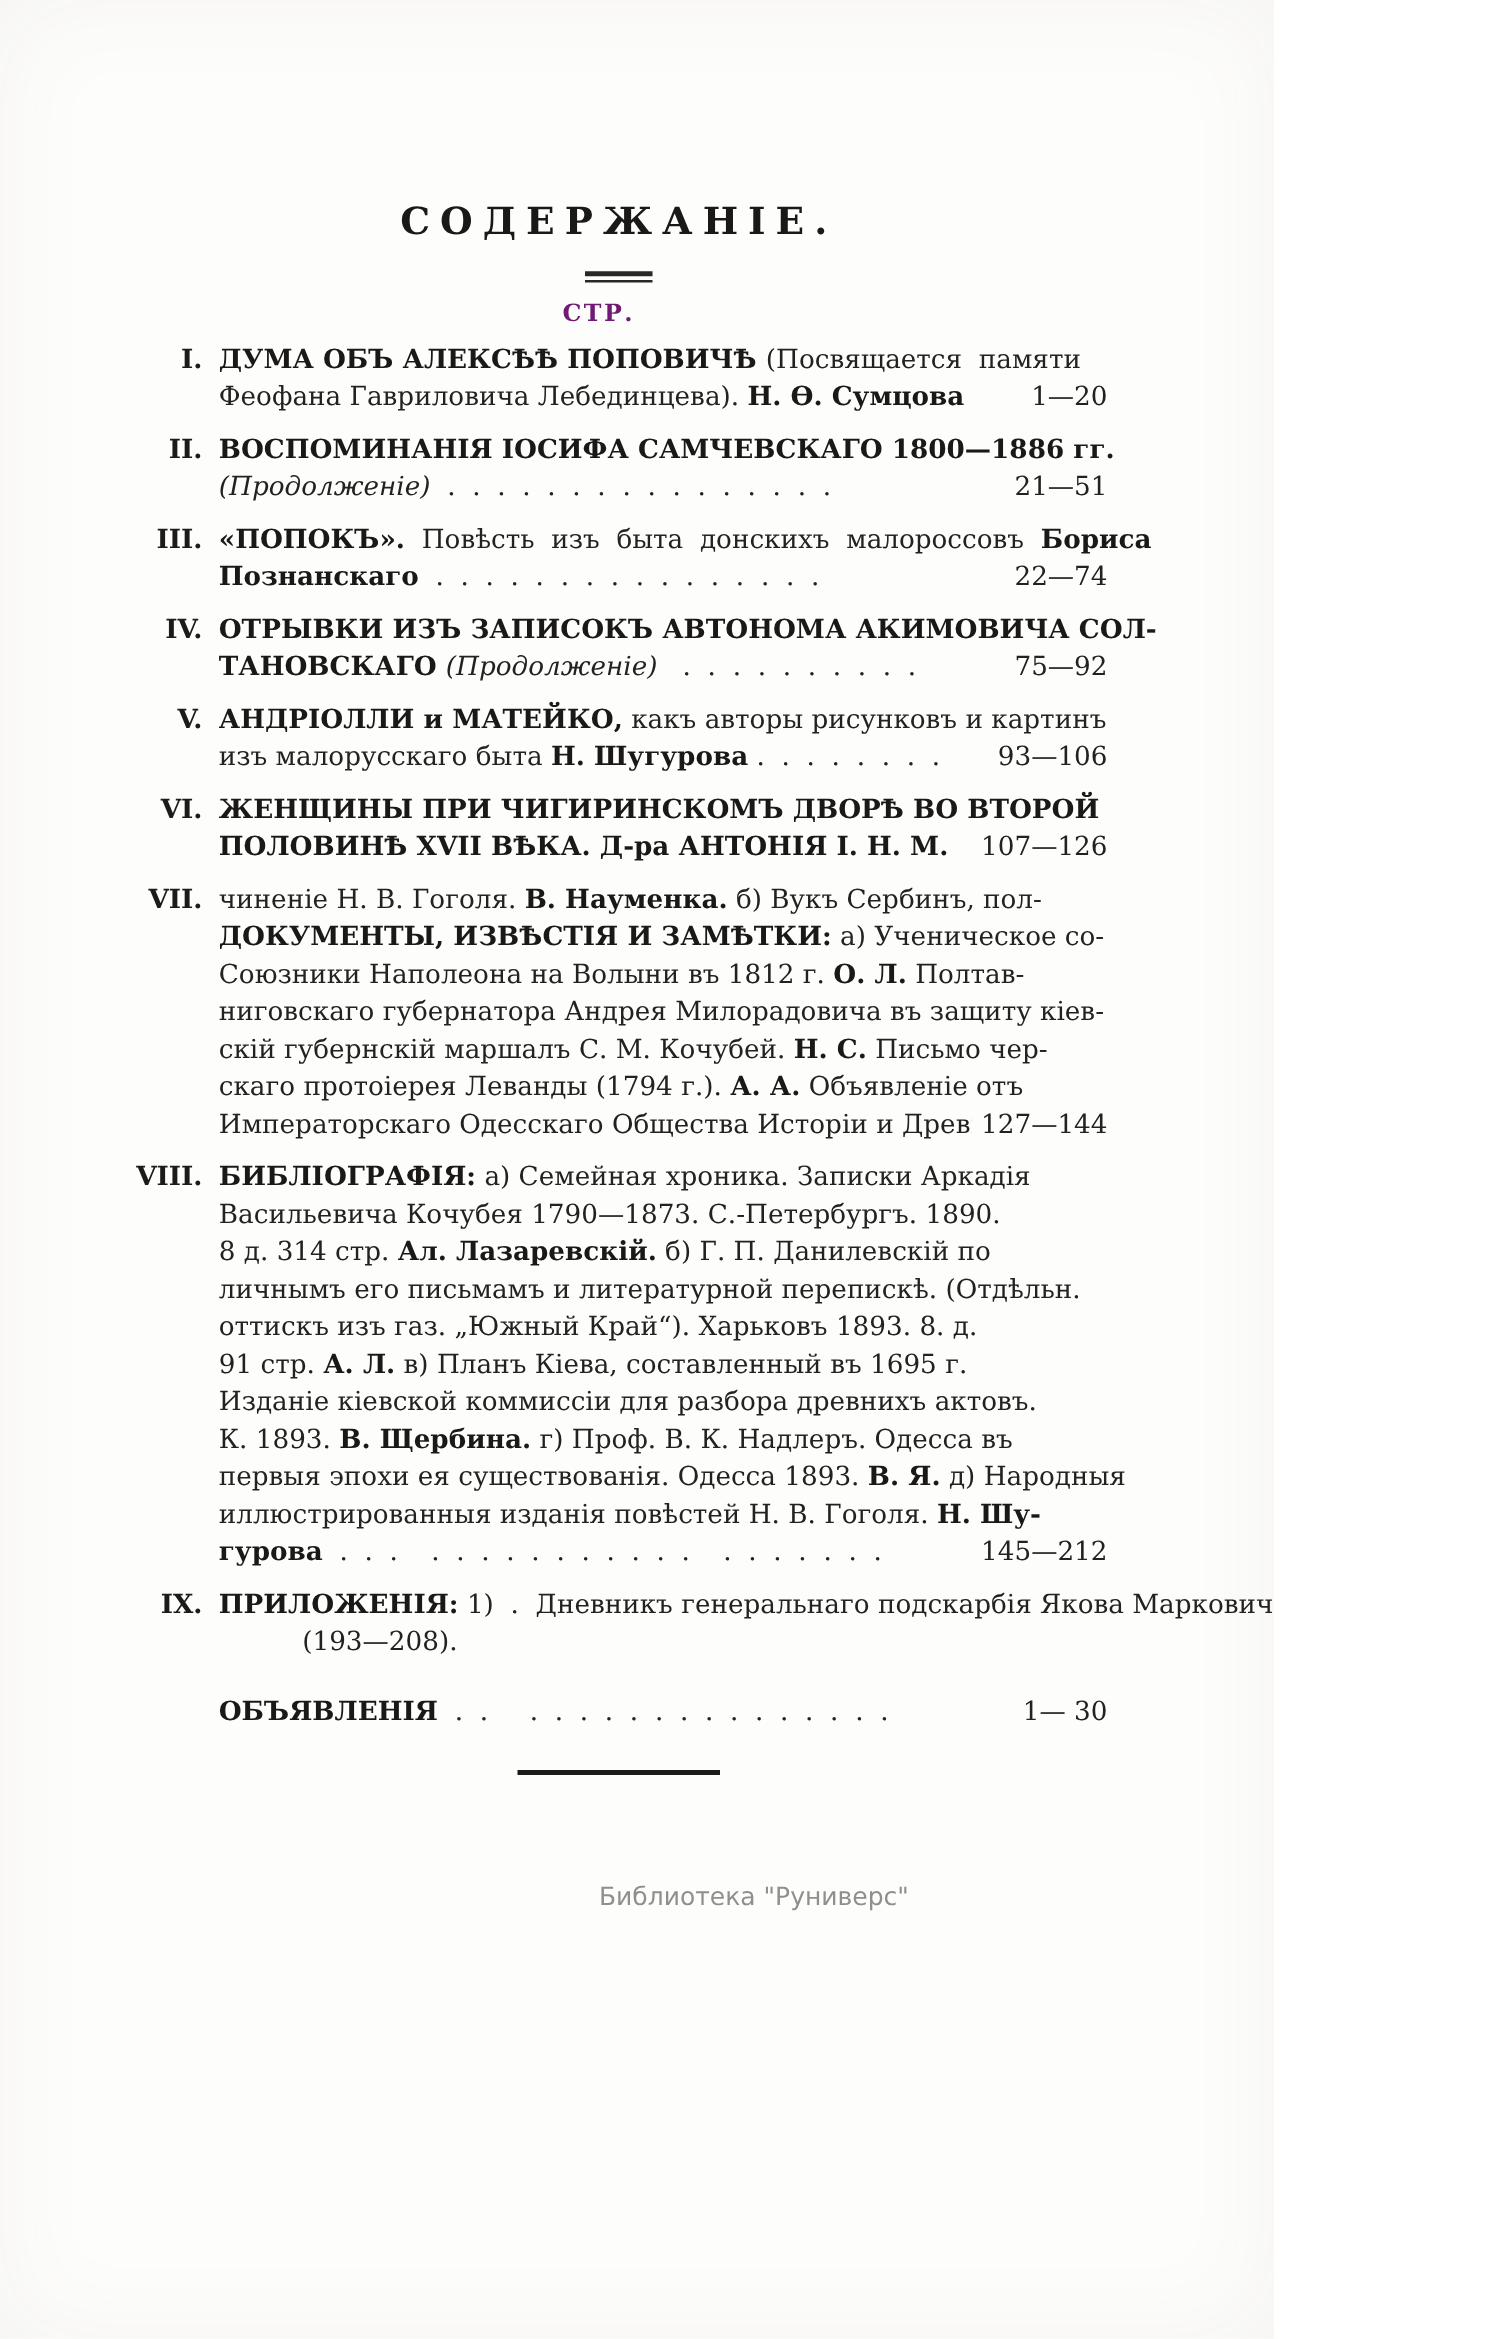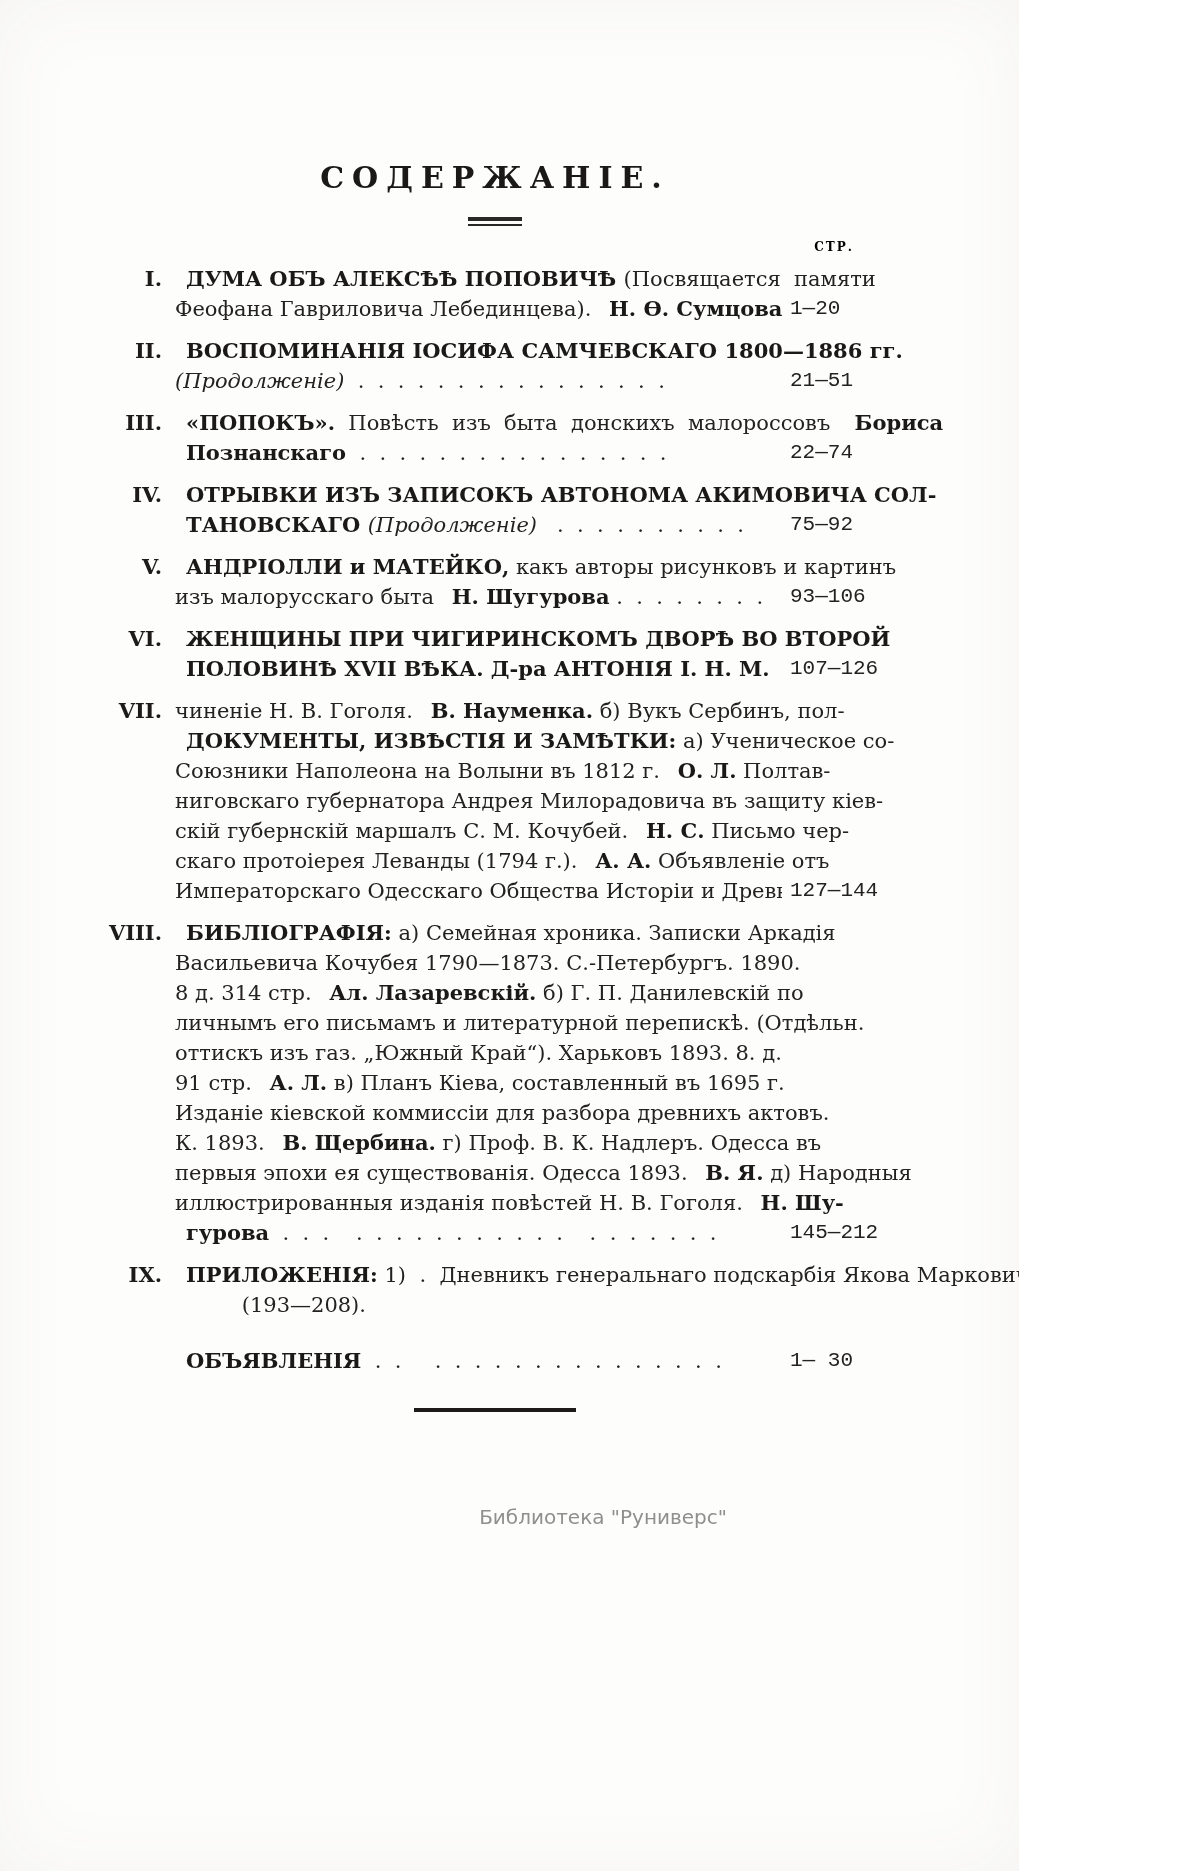--- a/index.html
+++ b/index.html
@@ -34,26 +34,26 @@
   .title-divider {
     width: 54px;
     margin: 22px auto 0 auto;
     border-top: 4px solid #2a2826;
     padding-top: 3px;
     border-bottom: 2px solid #2a2826;
     height: 0;
   }
   .str-header {
     margin-top: 14px;
-    text-align: right;
+    text-align: center;
     padding-right: 32px;
-    font-size: 12px;
+    font-size: 19px;
     font-weight: bold;
     letter-spacing: 2px;
-    color: #000000;
+    color: #701a75;
   }
   .entries {
     margin-top: 10px;
     font-size: 21px;
     line-height: 30px;
   }
   .entry {
     display: flex;
     margin-bottom: 12px;
   }
@@ -76,26 +76,25 @@
     display: flex;
   }
   .line.last .line-text {
     flex: 1 1 auto;
     min-width: 0;
     overflow: hidden;
   }
   .pages {
     flex: none;
     margin-left: 8px;
-    text-align: left;
+    text-align: right;
     min-width: 96px;
     color: #242220;
-    font-family: Liberation Mono, monospace;
-  }
-  .b { font-weight: bold; color: #1b1918; margin-left: 11px; }
+  }
+  .b { font-weight: bold; color: #1b1918; }
   .i { font-style: italic; }
   .entry:last-child { margin-top: 26px; }
   .bottom-divider {
     width: 162px;
     margin: 32px auto 0 auto;
     border-top: 4px solid #1d1b1a;
     height: 0;
   }
   .watermark {
     position: absolute;

